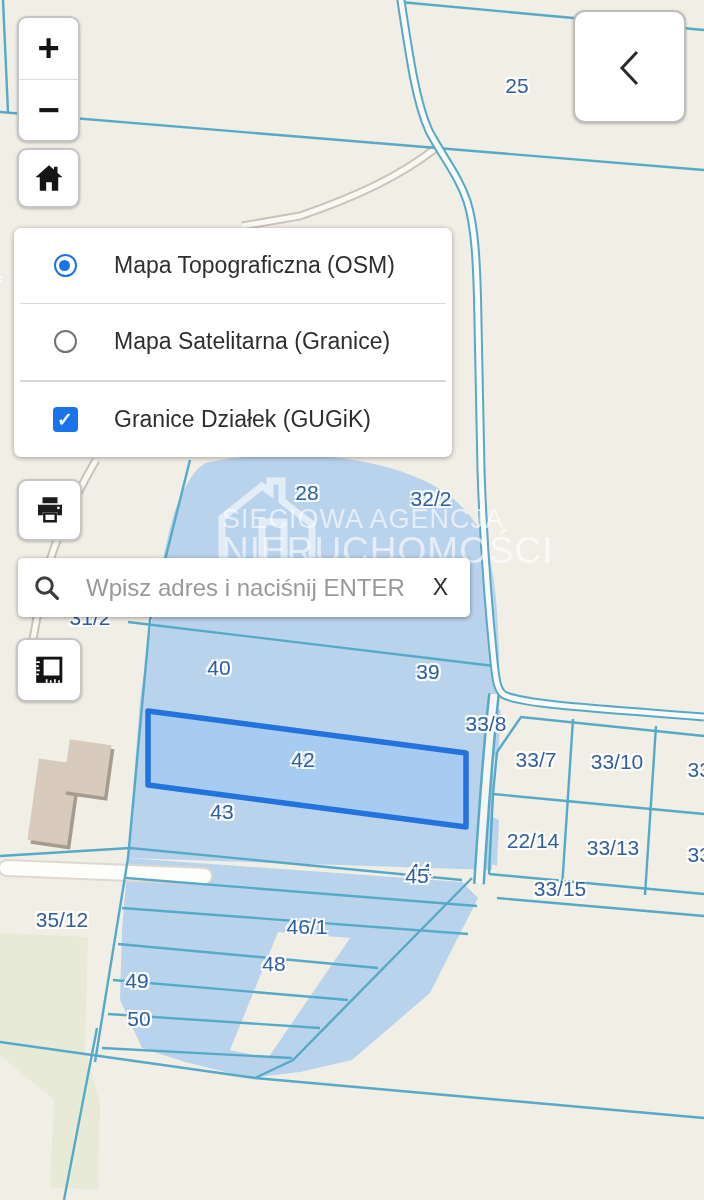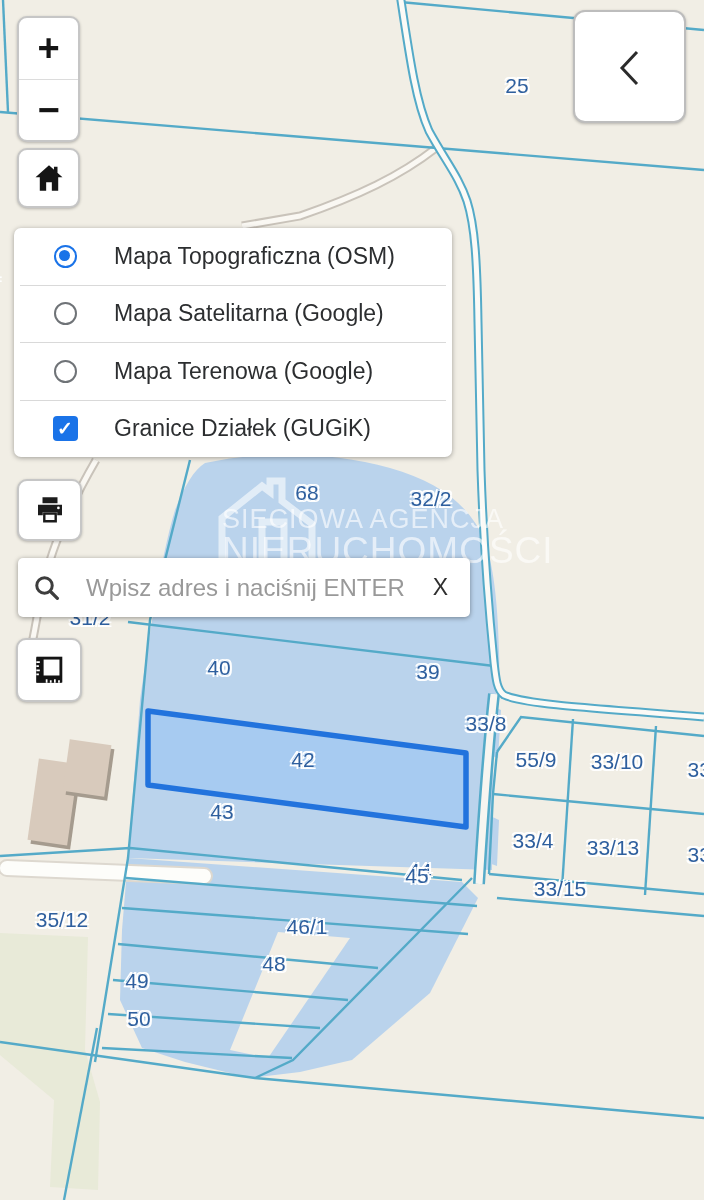--- a/index.html
+++ b/index.html
@@ -140,32 +140,32 @@
 
     <g stroke="rgba(255,255,255,0.58)" stroke-width="7" fill="none">
       <path d="M222 560 L222 518 L262 486 L270 492 L270 481 L282 481 L282 501 L312 524 L312 560"></path>
       <path d="M262 560 L262 522 L284 522 L284 560"></path>
     </g>
   </svg>
 
   <div>
     <span class="parcel-label" style="left:517px;top:86px">25</span>
     <span class="parcel-label" style="left:-8px;top:273px">/1</span>
-    <span class="parcel-label" style="left:307px;top:493px">68</span>
+    <span class="parcel-label" style="left:307px;top:493px">28</span>
     <span class="parcel-label" style="left:431px;top:499px">32/2</span>
     <span class="parcel-label" style="left:90px;top:618px;z-index:1">31/2</span>
     <span class="parcel-label" style="left:219px;top:668px">40</span>
     <span class="parcel-label" style="left:428px;top:672px">39</span>
     <span class="parcel-label" style="left:486px;top:724px">33/8</span>
-    <span class="parcel-label" style="left:536px;top:760px">55/9</span>
+    <span class="parcel-label" style="left:536px;top:760px">33/7</span>
     <span class="parcel-label" style="left:617px;top:762px">33/10</span>
     <span class="parcel-label" style="left:708px;top:770px">33/1</span>
     <span class="parcel-label" style="left:303px;top:760px">42</span>
     <span class="parcel-label" style="left:222px;top:812px">43</span>
-    <span class="parcel-label" style="left:533px;top:841px">33/4</span>
+    <span class="parcel-label" style="left:533px;top:841px">22/14</span>
     <span class="parcel-label" style="left:613px;top:848px">33/13</span>
     <span class="parcel-label" style="left:708px;top:855px">33/1</span>
     <span class="parcel-label" style="left:420px;top:871px">44</span>
     <span class="parcel-label" style="left:560px;top:889px">33/15</span>
     <span class="parcel-label" style="left:417px;top:876px">45</span>
     <span class="parcel-label" style="left:62px;top:920px">35/12</span>
     <span class="parcel-label" style="left:307px;top:927px">46/1</span>
     <span class="parcel-label" style="left:274px;top:964px">48</span>
     <span class="parcel-label" style="left:137px;top:981px">49</span>
     <span class="parcel-label" style="left:139px;top:1019px">50</span>
@@ -197,29 +197,23 @@
       <span class="ctl">
           <span class="radio sel"></span>
         </span>
       <span class="lbl">Mapa Topograficzna (OSM)</span>
     </div>
     <div class="layer-div"></div>
     <div class="layer-row">
       <span class="ctl">
           <span class="radio"></span>
         </span>
-      <span class="lbl">Mapa Satelitarna (Google)</span>
+      <span class="lbl">Mapa Satelitarna (Granice)</span>
     </div>
     <div class="layer-div"></div>
-    <div class="layer-row">
-      <span class="ctl">
-          <span class="radio"></span>
-        </span>
-      <span class="lbl">Mapa Terenowa (Google)</span>
-    </div>
     <div class="layer-div"></div>
     <div class="layer-row">
       <span class="ctl">
           <span class="checkbox">✓</span>
         </span>
       <span class="lbl">Granice Działek (GUGiK)</span>
     </div>
   </div>
 
   <div class="btn" id="print-btn">

